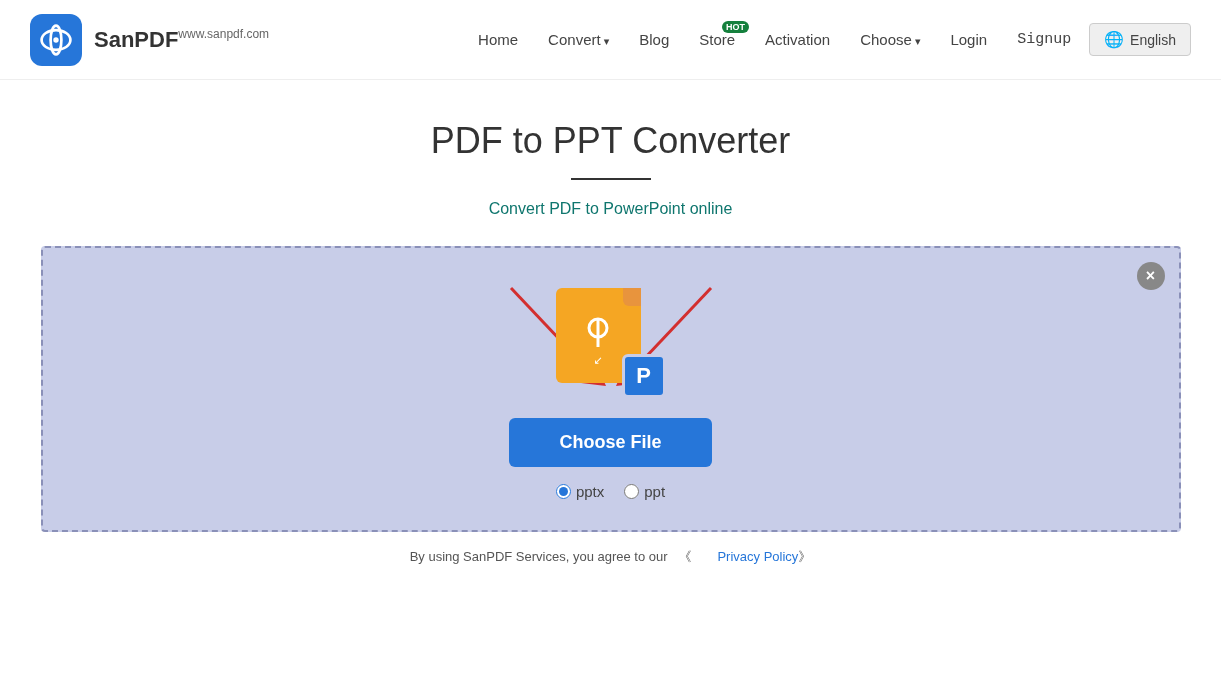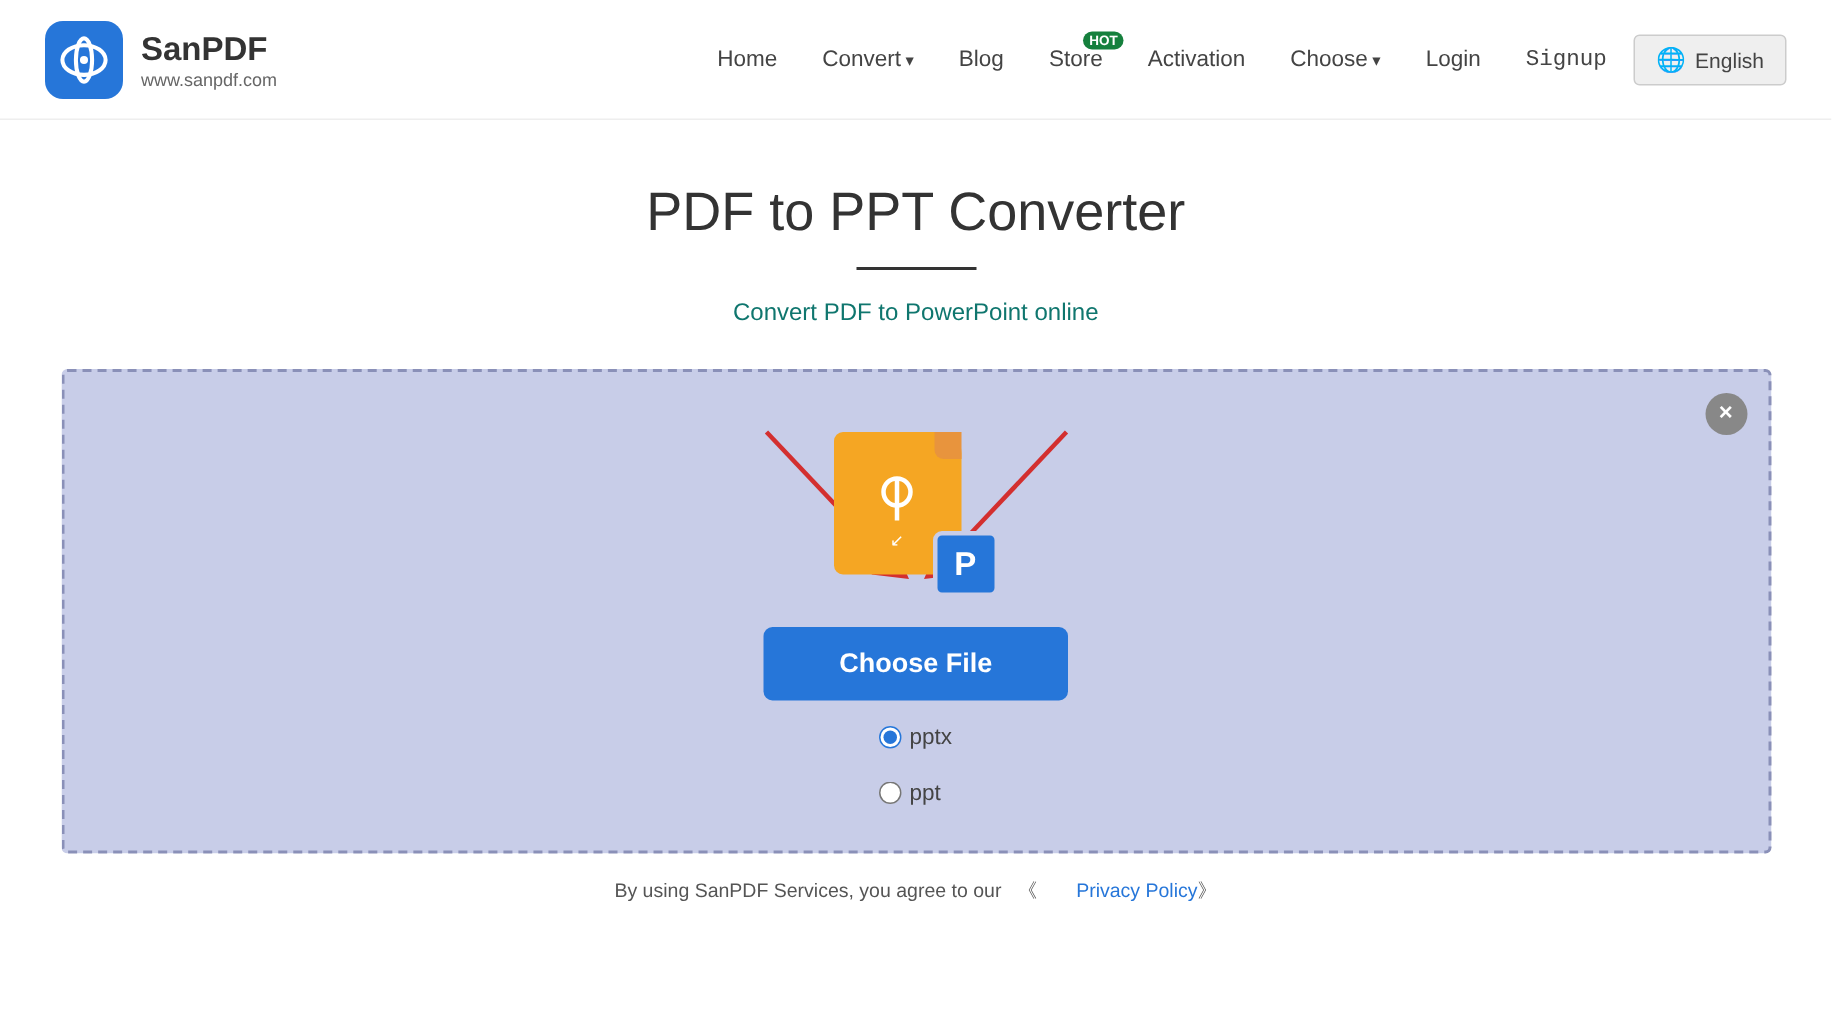--- a/index.html
+++ b/index.html
@@ -3,21 +3,21 @@
   <meta charset="utf-8">
   <style>
     * { margin: 0; padding: 0; box-sizing: border-box; }
     body { font-family: Arial, sans-serif; background: #fff; color: #333; width: 1221px; min-height: 679px; }
 
     
     .header { display: flex; align-items: center; justify-content: space-between; padding: 0 30px; height: 80px; border-bottom: 1px solid #eee; }
     .logo-area { display: flex; align-items: center; gap: 12px; }
     .logo-icon { width: 52px; height: 52px; background: #2676d9; border-radius: 12px; display: flex; align-items: center; justify-content: center; }
     .logo-icon svg { width: 36px; height: 36px; fill: white; }
-    .logo-text { display: flex; flex-direction: column; }
+    .logo-text { display: flex; flex-direction: row; }
     .logo-name { font-size: 22px; font-weight: bold; color: #333; }
     .logo-url { font-size: 12px; color: #666; }
     .nav { display: flex; align-items: center; gap: 6px; }
     .nav-item { padding: 8px 12px; font-size: 15px; color: #444; cursor: pointer; text-decoration: none; white-space: nowrap; }
     .nav-item.with-arrow::after { content: " ▾"; font-size: 11px; }
     .store-item { position: relative; display: flex; align-items: center; }
     .hot-badge { background: #15803d; color: white; font-size: 9px; font-weight: bold; padding: 1px 4px; border-radius: 8px; position: absolute; top: -2px; right: -2px; }
     .nav-login { padding: 8px 12px; font-size: 15px; color: #444; cursor: pointer; }
     .nav-signup { padding: 8px 12px; font-size: 15px; color: #444; cursor: pointer; font-family: Liberation Mono, monospace; }
     .lang-btn { display: flex; align-items: center; gap: 6px; border: 1px solid #ccc; border-radius: 4px; padding: 6px 14px; cursor: pointer; font-size: 14px; color: #444; }
@@ -37,21 +37,21 @@
     .file-icon-area { position: relative; width: 110px; height: 110px; margin-bottom: 20px; }
     .pdf-icon { width: 85px; height: 95px; background: #f5a623; border-radius: 6px 14px 6px 6px; position: absolute; top: 0; left: 0; display: flex; align-items: center; justify-content: center; }
     .pdf-icon::before { content: ''; position: absolute; top: 0; right: 0; width: 18px; height: 18px; background: #e8943d; border-radius: 0 0 0 6px; }
     .ppt-badge { position: absolute; bottom: 0; right: 0; width: 44px; height: 44px; background: #2676d9; border-radius: 6px; display: flex; align-items: center; justify-content: center; border: 3px solid #c8cde8; }
     .ppt-letter { color: white; font-size: 22px; font-weight: bold; font-family: Arial; }
 
     
     .choose-btn { background: #2676d9; color: white; border: none; border-radius: 6px; padding: 14px 50px; font-size: 18px; font-weight: bold; cursor: pointer; margin-bottom: 16px; }
 
     
-    .radio-group { display: flex; align-items: flex-start; gap: 20px; flex-direction: column; }
+    .radio-group { display: flex; align-items: flex-end; gap: 20px; }
     .radio-label { display: flex; align-items: center; gap: 5px; font-size: 15px; color: #444; cursor: pointer; }
     .radio-label input[type=radio] { width: 15px; height: 15px; accent-color: #2676d9; }
 
     
     .footer-text { margin-top: 16px; font-size: 13px; color: #555; text-align: center; }
     .footer-text a { color: #2676d9; text-decoration: none; margin-left: 26px; }
 
     
     .red-arrows { position: absolute; top: 30px; left: 50%; transform: translateX(-50%); width: 400px; height: 130px; pointer-events: none; }
   </style>

